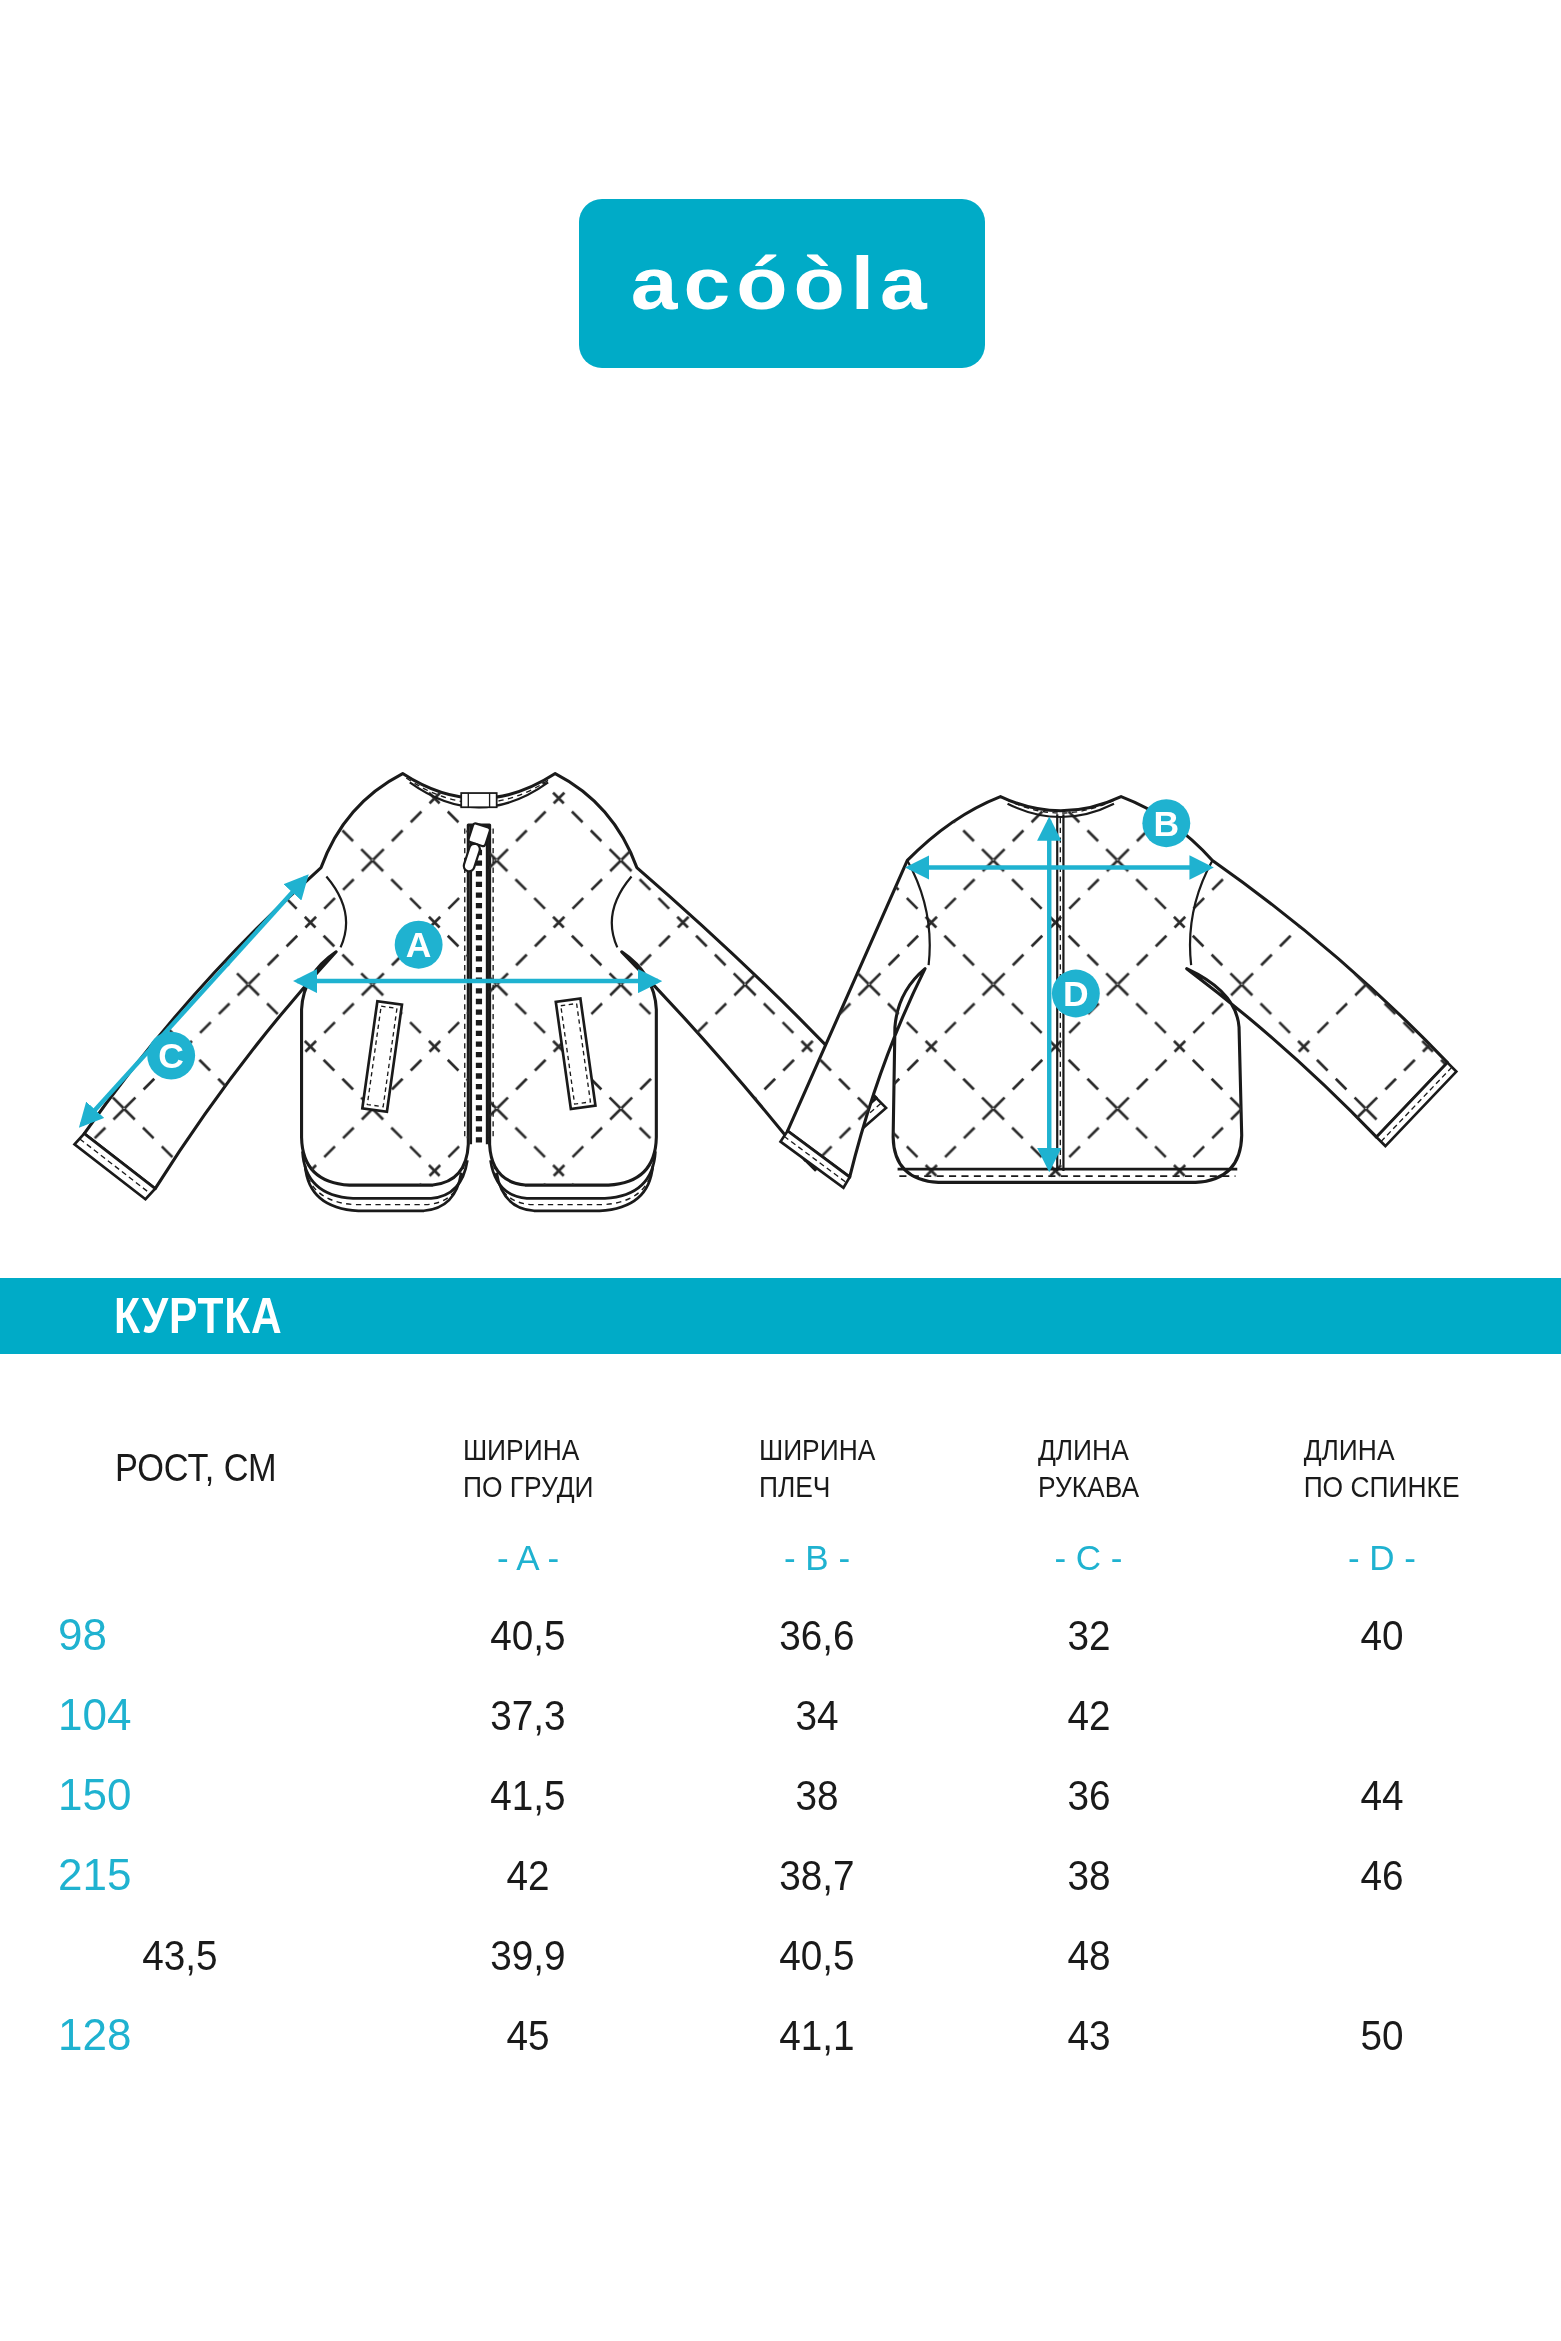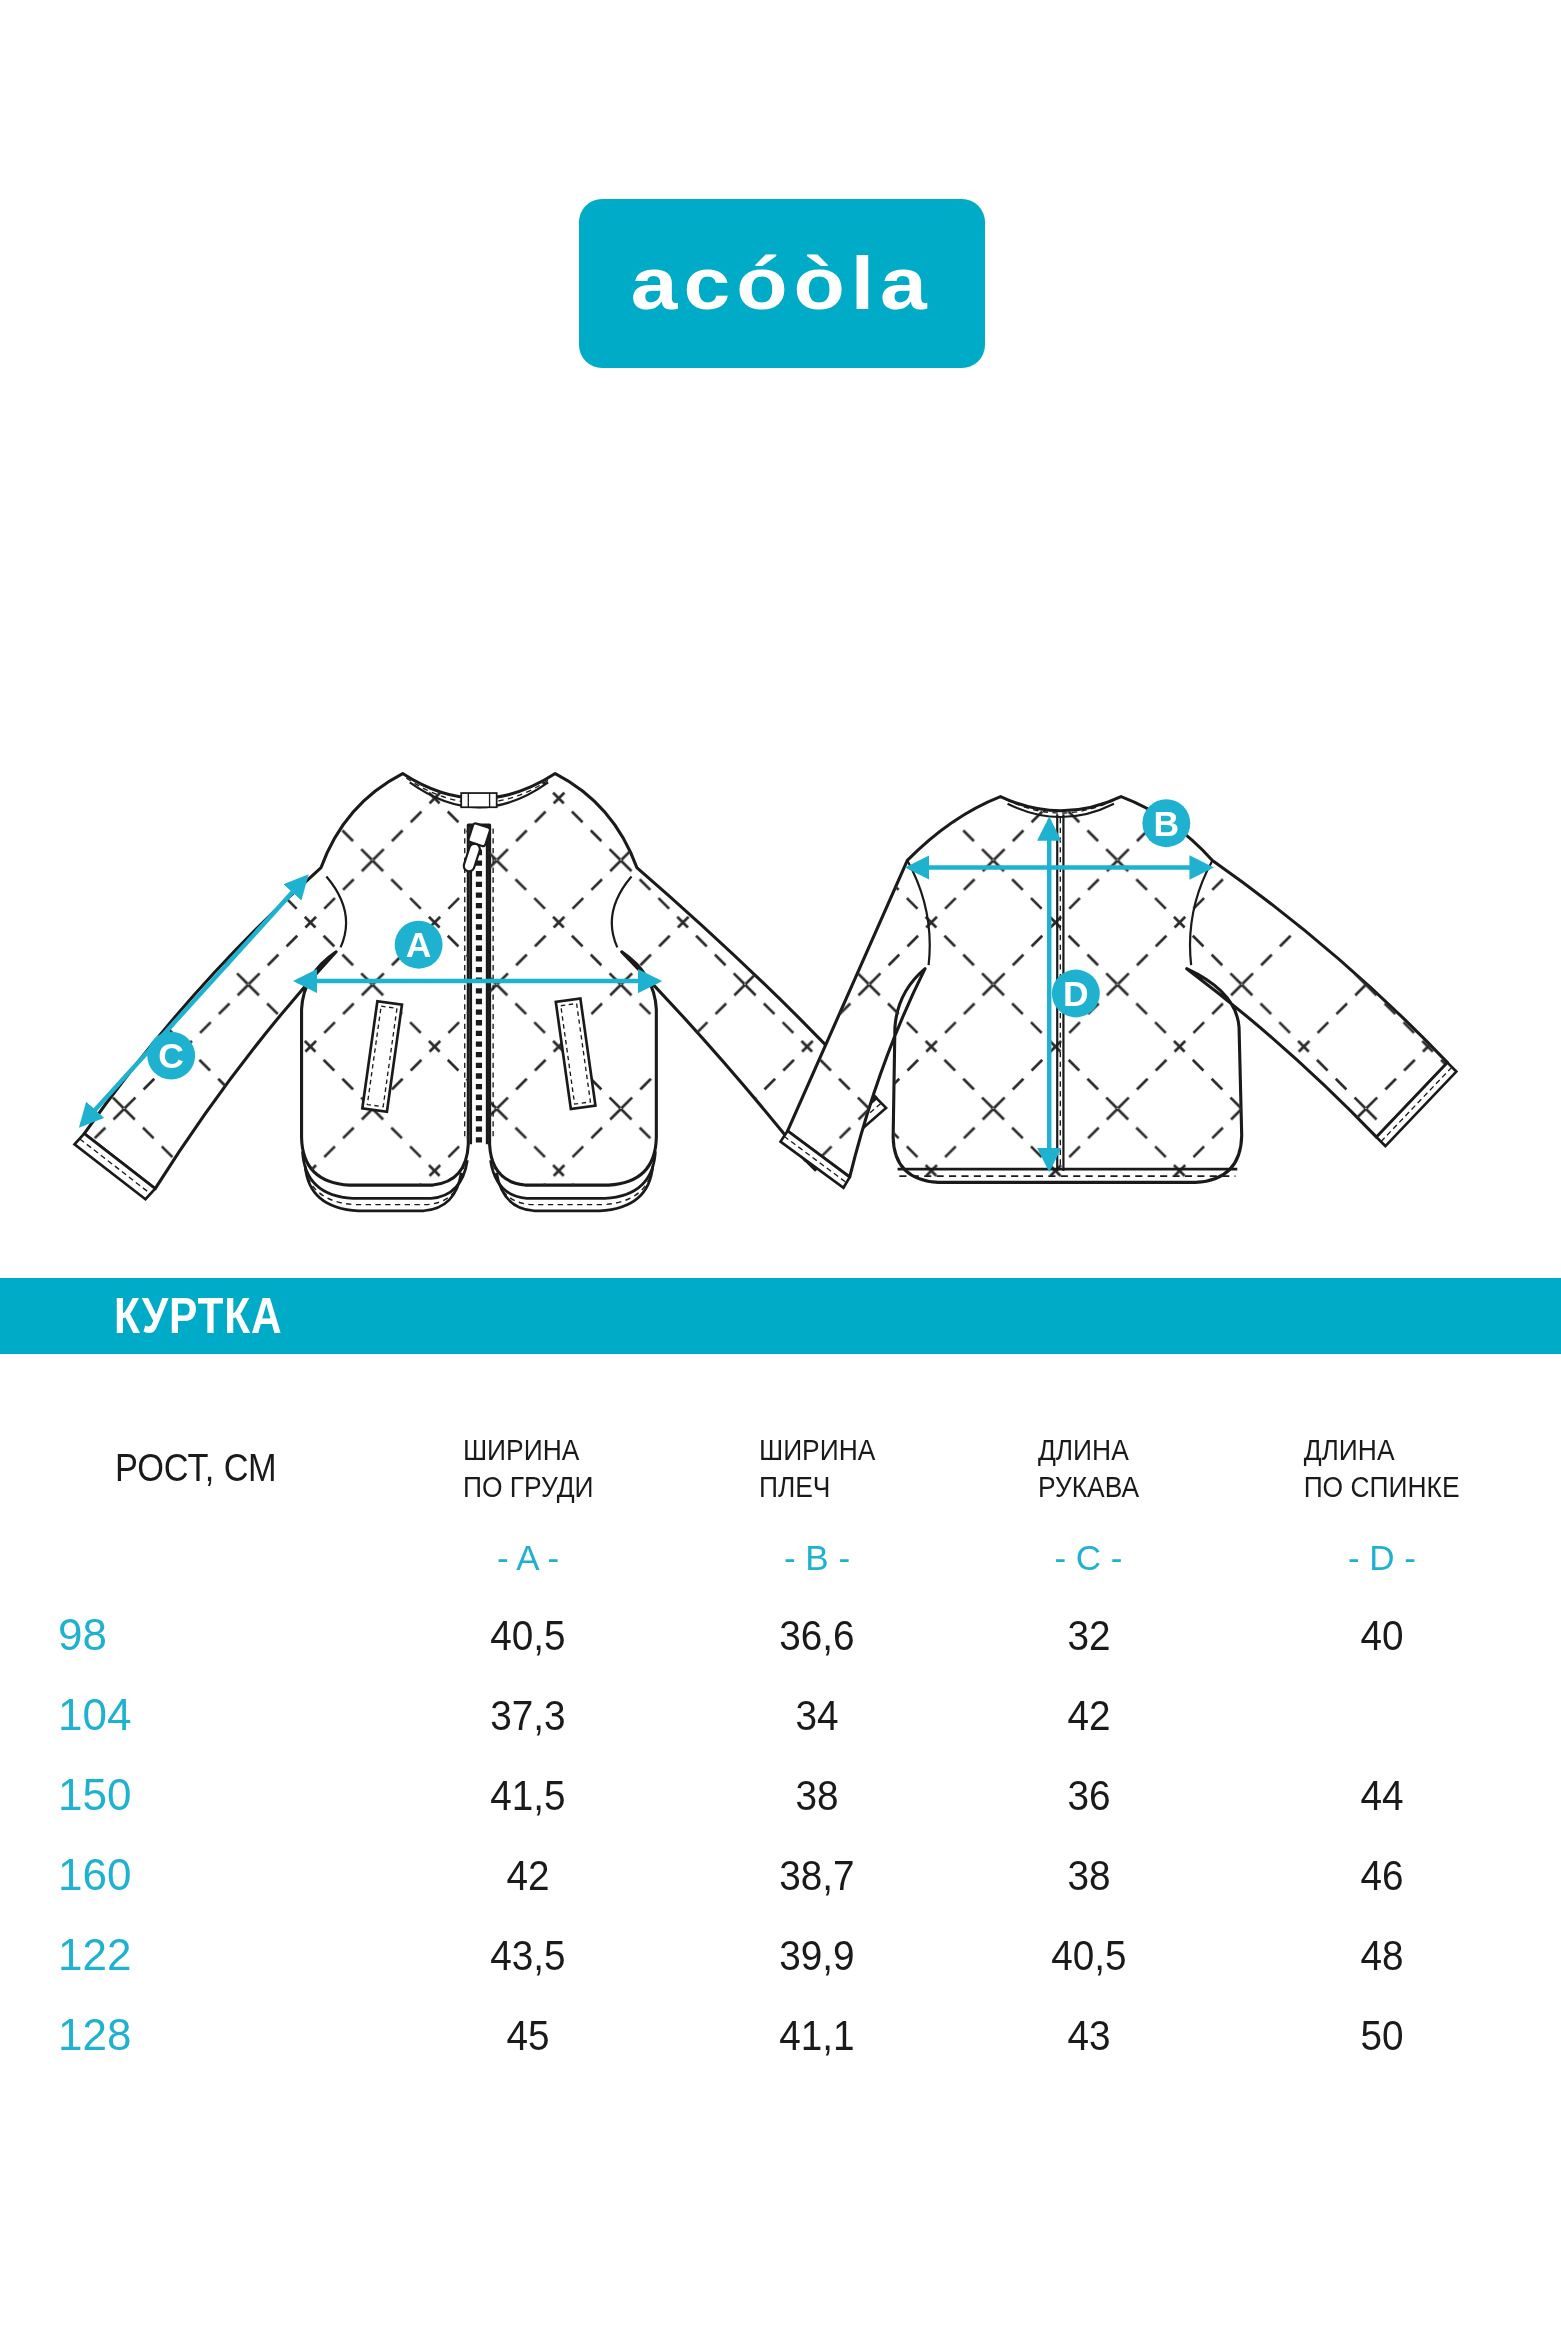--- a/index.html
+++ b/index.html
@@ -198,29 +198,28 @@
 
     <div class="trow data">
       <div class="cell first size-num">150</div>
       <div class="cell val"><span class="cx">41,5</span></div>
       <div class="cell val"><span class="cx">38</span></div>
       <div class="cell val"><span class="cx">36</span></div>
       <div class="cell val"><span class="cx">44</span></div>
     </div>
 
     <div class="trow data">
-      <div class="cell first size-num">160</div>
+      <div class="cell first size-num">215</div>
       <div class="cell val"><span class="cx">42</span></div>
       <div class="cell val"><span class="cx">38,7</span></div>
       <div class="cell val"><span class="cx">38</span></div>
       <div class="cell val"><span class="cx">46</span></div>
     </div>
 
     <div class="trow data">
-      <div class="cell first size-num">122</div>
       <div class="cell val"><span class="cx">43,5</span></div>
       <div class="cell val"><span class="cx">39,9</span></div>
       <div class="cell val"><span class="cx">40,5</span></div>
       <div class="cell val"><span class="cx">48</span></div>
     </div>
 
     <div class="trow data">
       <div class="cell first size-num">128</div>
       <div class="cell val"><span class="cx">45</span></div>
       <div class="cell val"><span class="cx">41,1</span></div>

